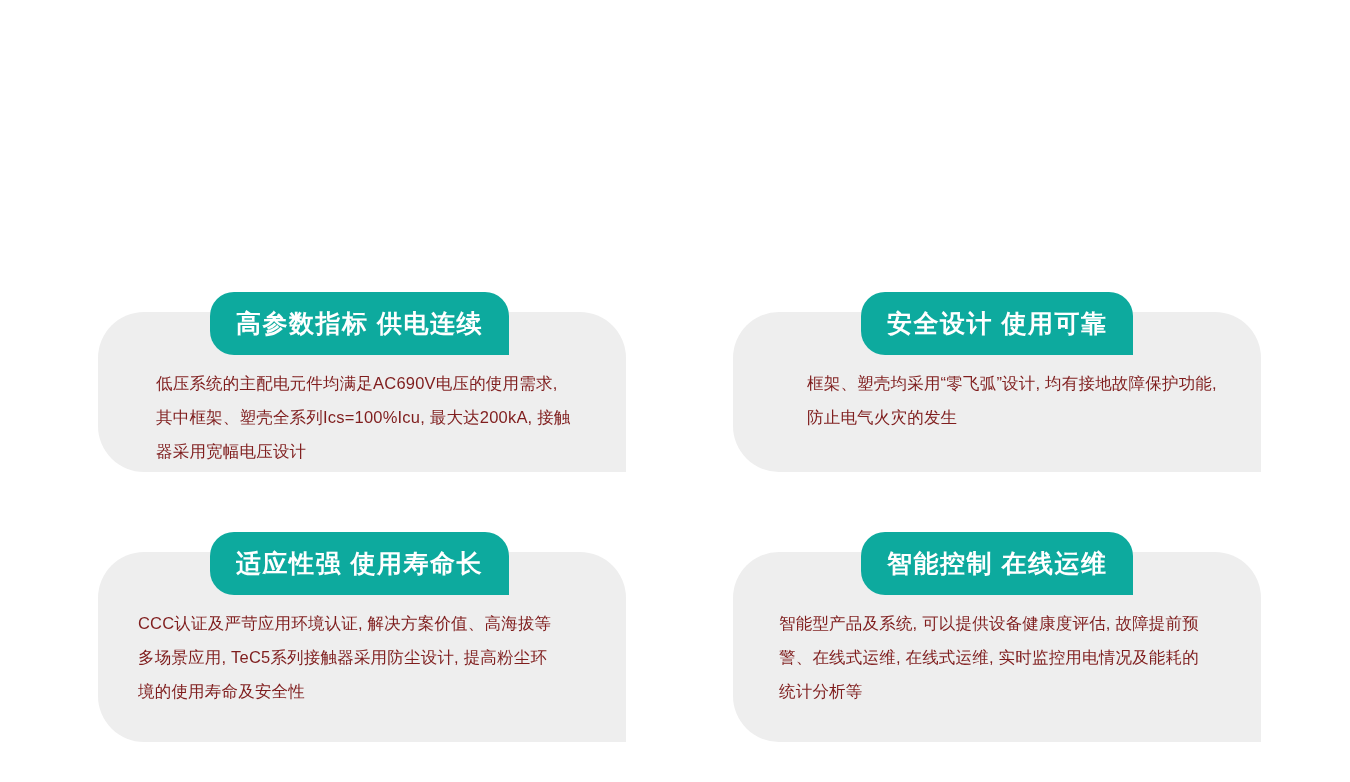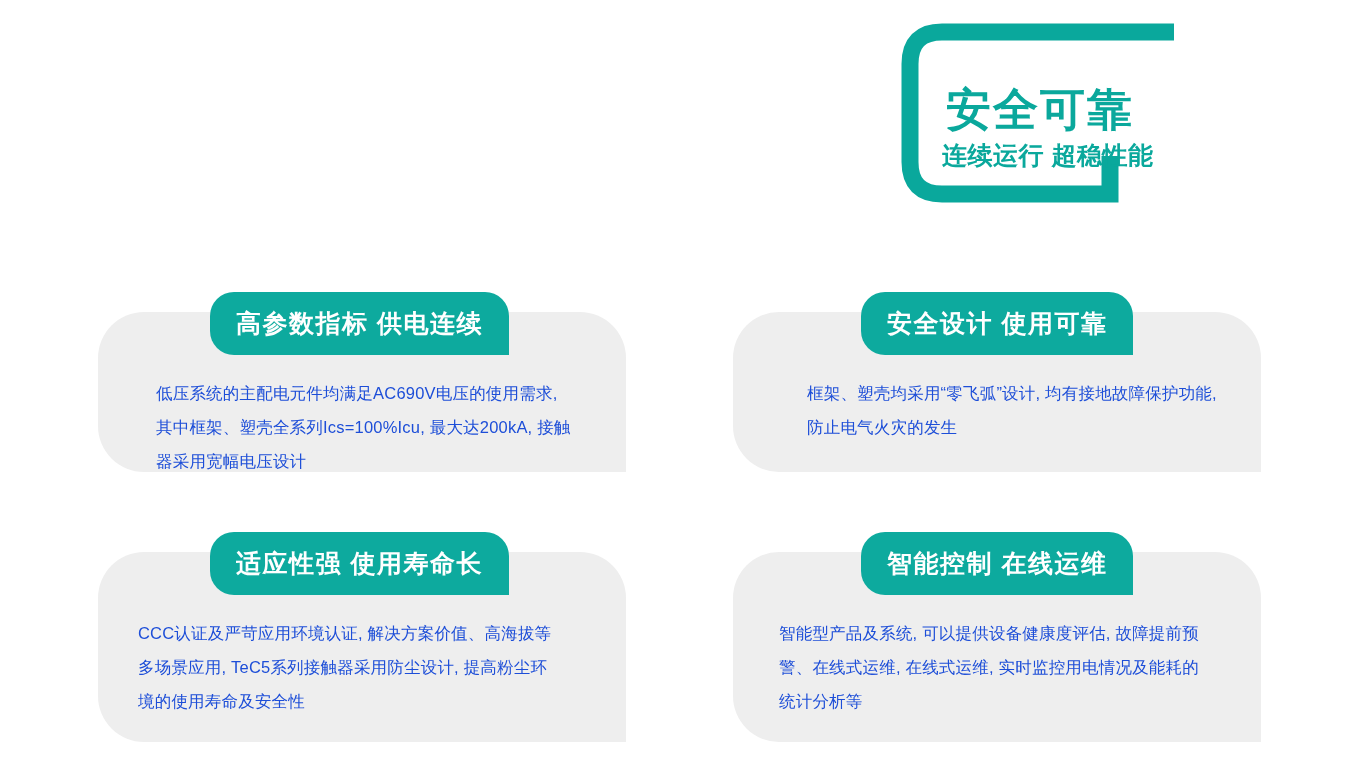--- a/index.html
+++ b/index.html
@@ -130,23 +130,23 @@
     font-size: 25px;
     font-weight: bold;
     color: #ffffff;
     letter-spacing: 1.5px;
     white-space: nowrap;
     line-height: 49px;
   }
 
   .card-text {
     position: absolute;
-    top: 84px;
+    top: 74px;
     font-size: 16.5px;
-    color: #1d4ed8;
+    color: #7f1d1d;
     line-height: 34px;
     letter-spacing: 0.2px;
     width: 420px;
     z-index: 1;
   }
 
   
   .card1 .card-badge { left: 112px; }
   .card1 .card-text  { left: 58px; }
   .card2 .card-badge { left: 128px; justify-content: center; }
@@ -155,27 +155,20 @@
   .card3 .card-text  { left: 40px; }
   .card4 .card-badge { left: 128px; }
   .card4 .card-text  { left: 46px; }
 </style>
 </head>
 <body>
 
 <div class="page">
 
 
-  <div class="logo-wrap">
-    <svg class="logo-frame" viewBox="0 0 290 190">
-      <path d="M 278 14 L 46 14 Q 14 14 14 46 L 14 144 Q 14 176 46 176 L 214 176 L 214 138" fill="none" stroke="#0aa89c" stroke-width="17" stroke-linecap="butt" stroke-linejoin="miter"></path>
-    </svg>
-    <div class="logo-title">安全可靠</div>
-    <div class="logo-sub">连续运行 超稳性能</div>
-  </div>
 
   <div class="card card1 card-col-left card-row-top">
     <div class="card-body"></div>
     <div class="card-badge">
       <span class="card-badge-label">高参数指标 供电连续</span>
     </div>
     <div class="card-text">低压系统的主配电元件均满足AC690V电压的使用需求, 其中框架、塑壳全系列Ics=100%Icu, 最大达200kA, 接触器采用宽幅电压设计</div>
   </div>
 
   <div class="card card2 card-col-right card-row-top">

